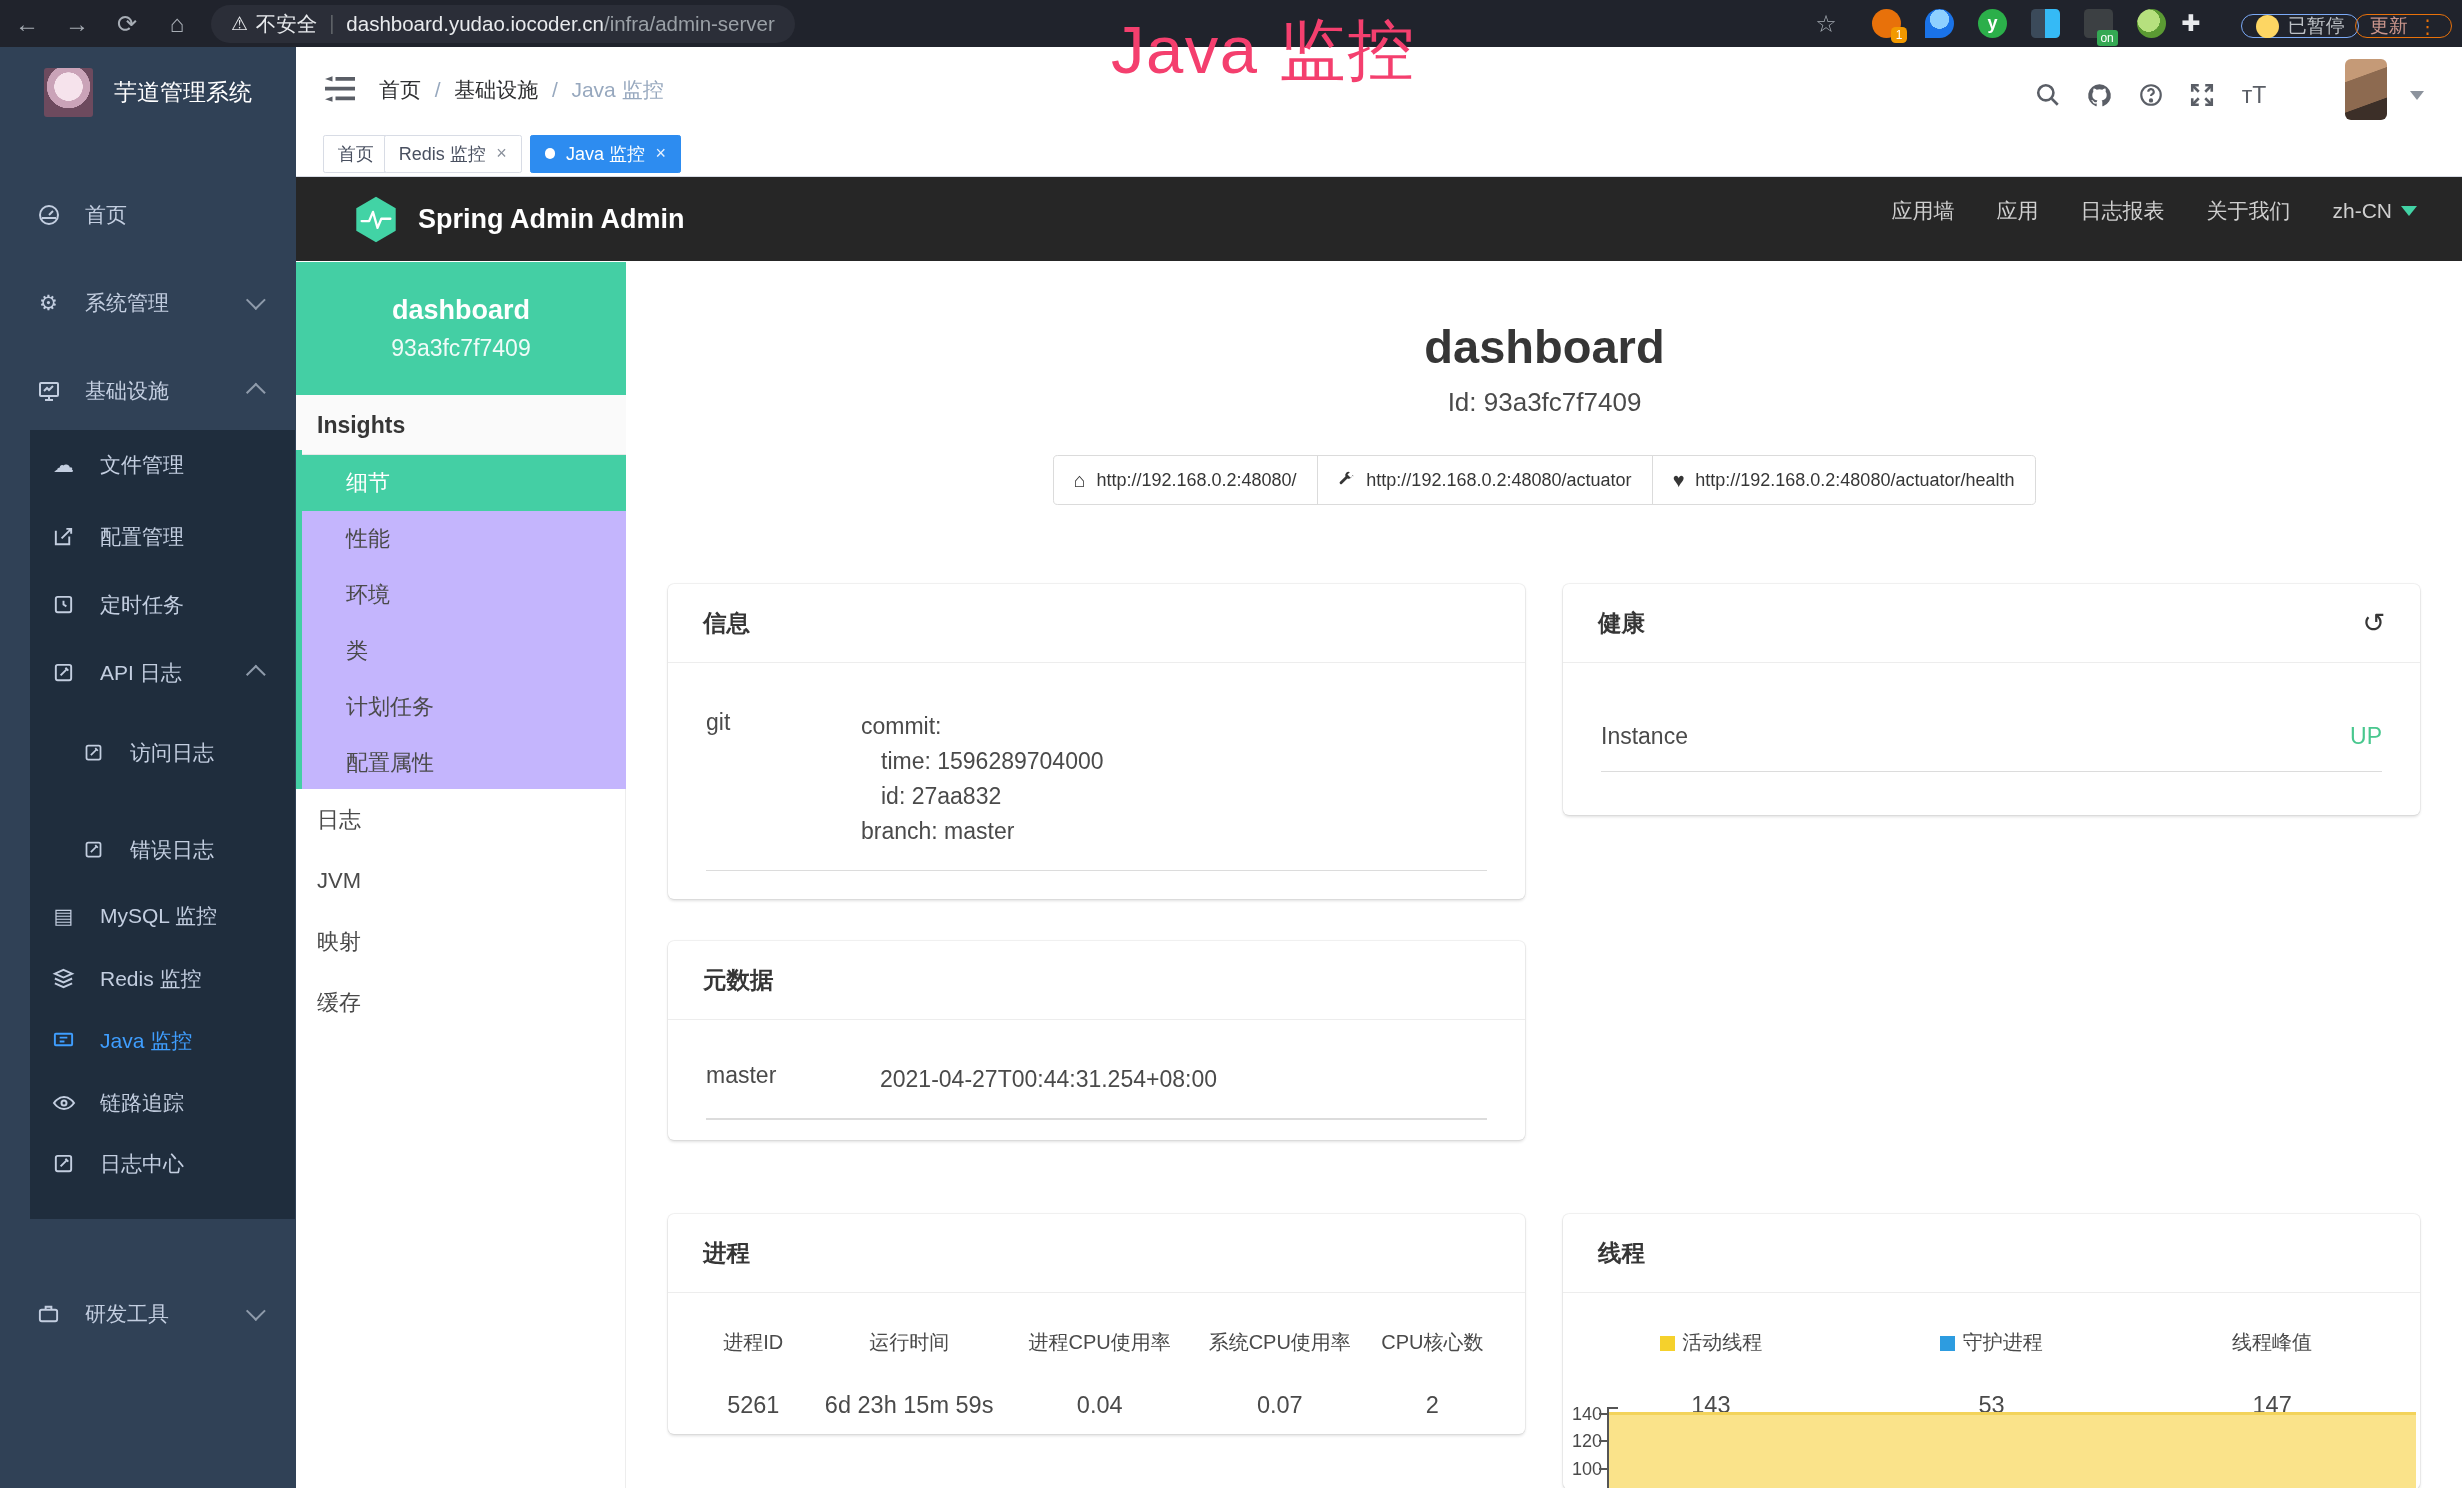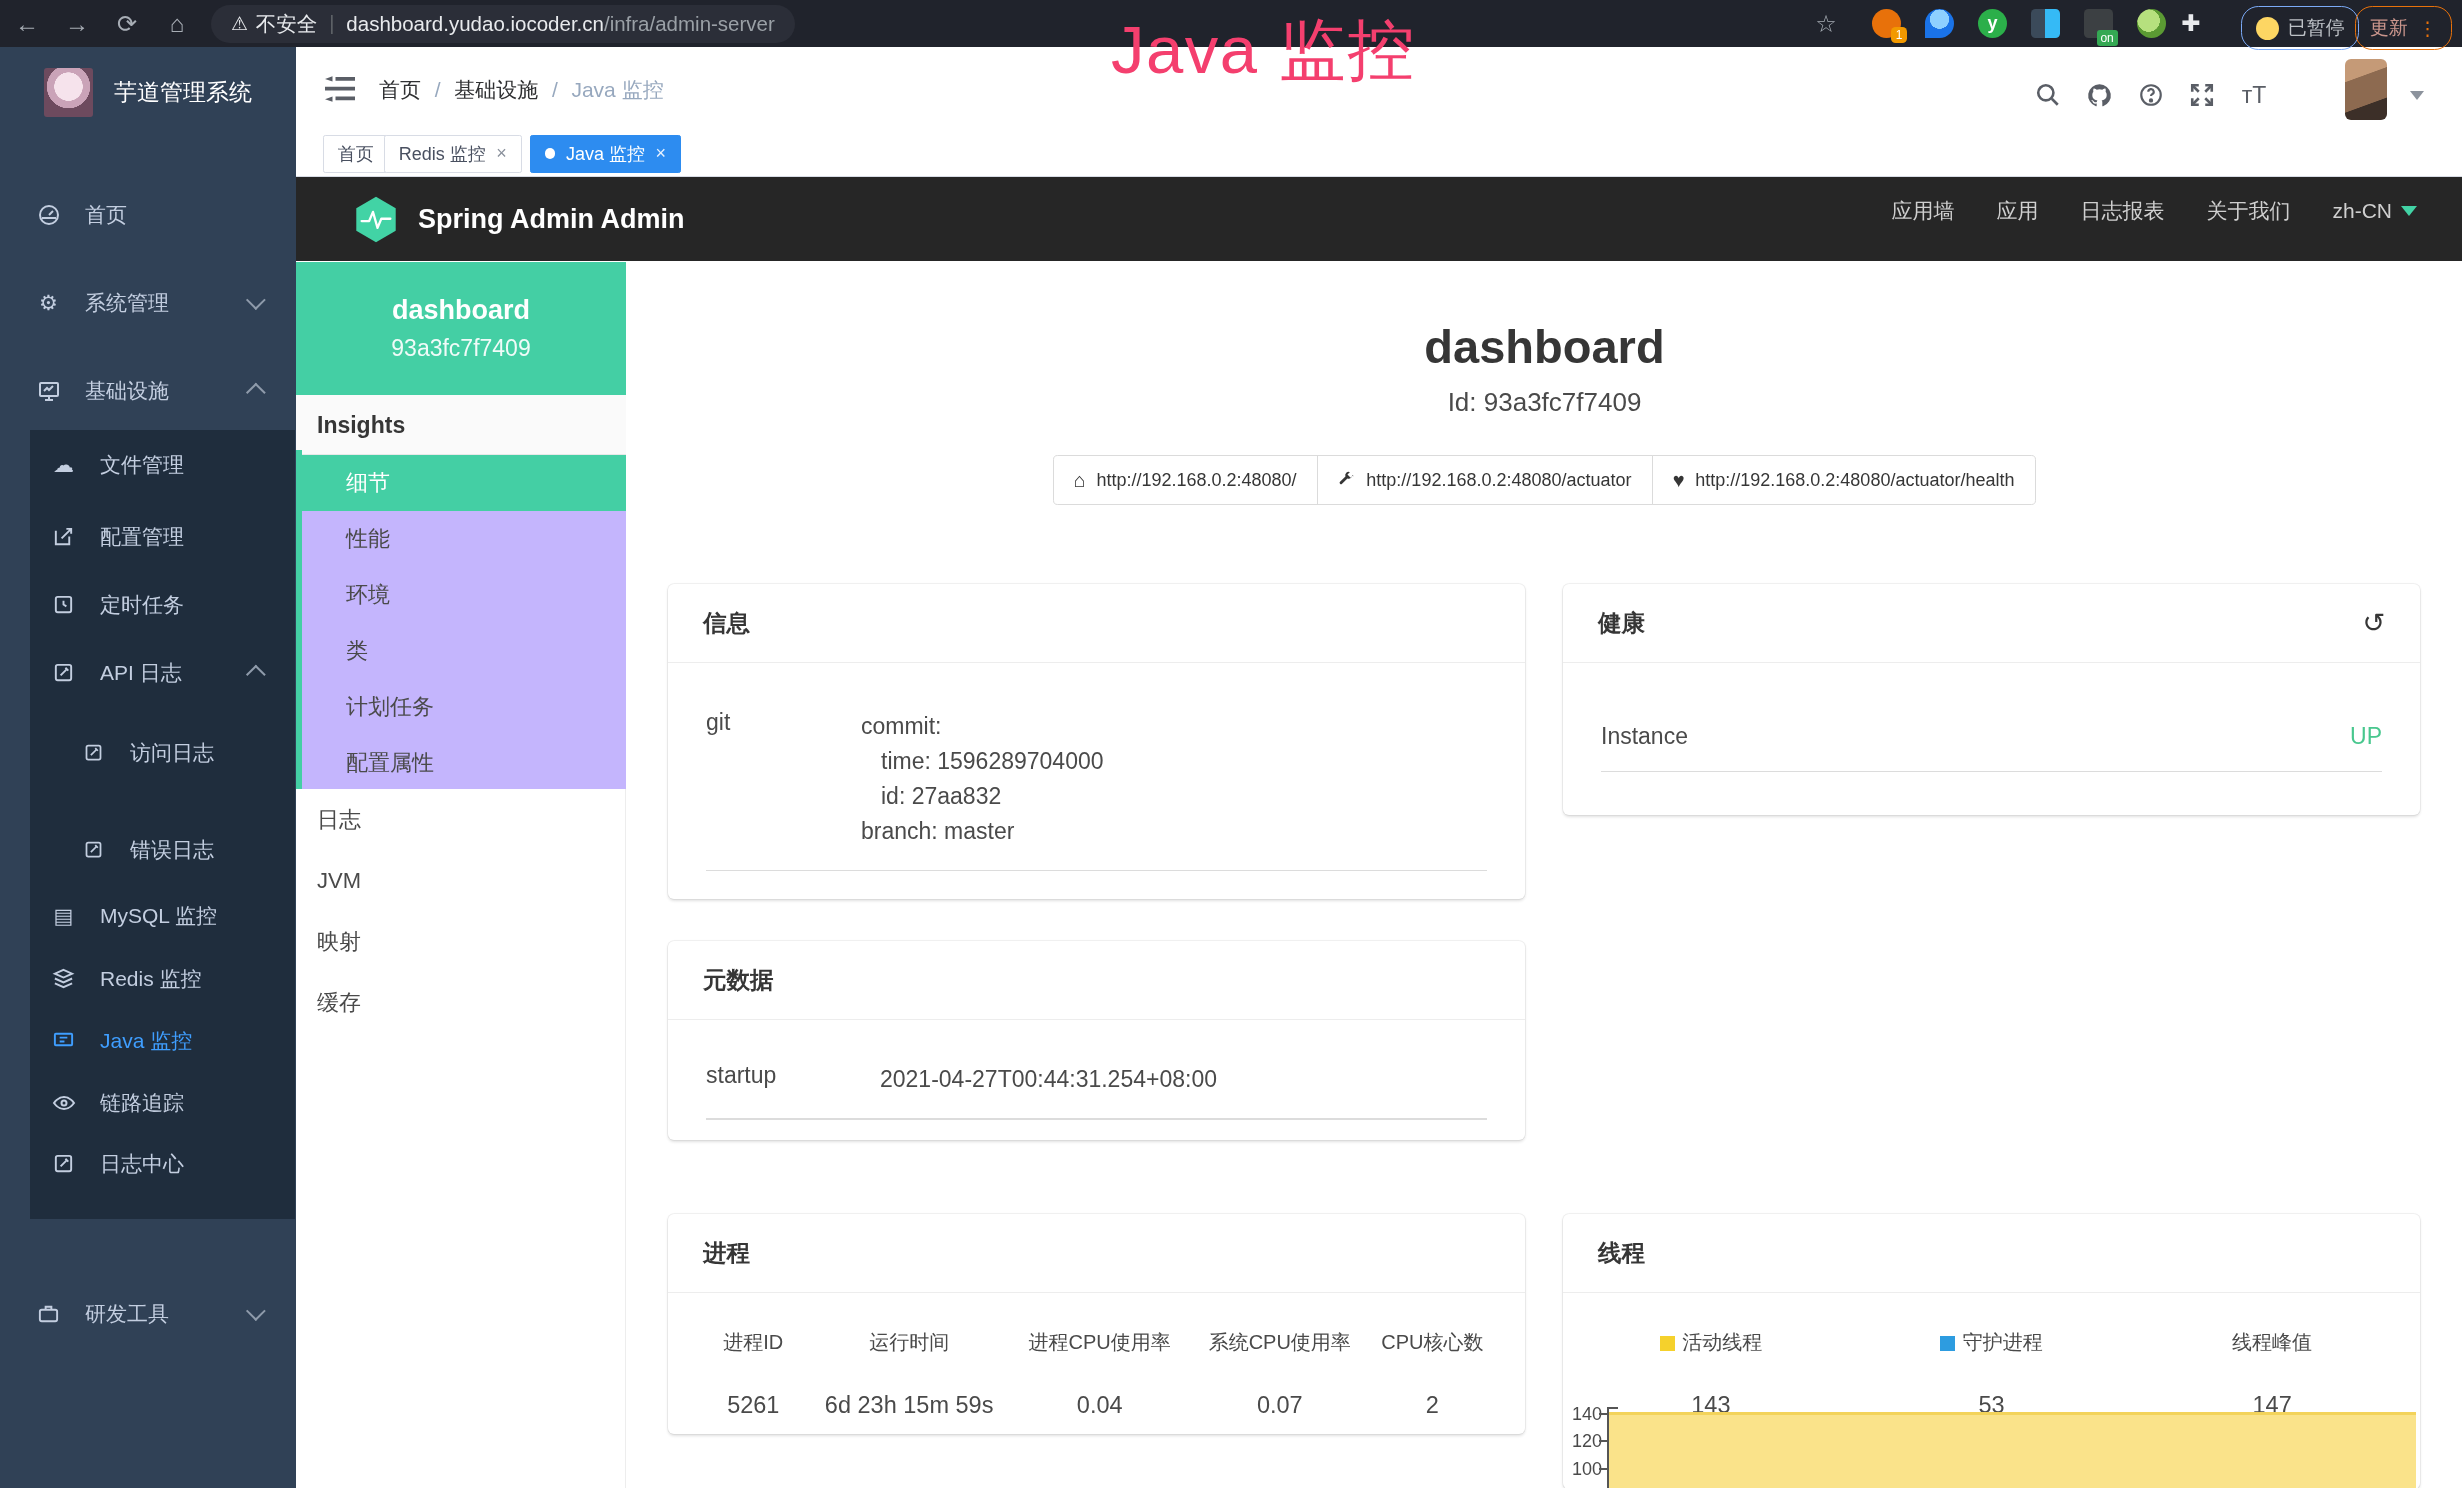--- a/index.html
+++ b/index.html
@@ -10,21 +10,21 @@
   
   #browser-bar { left:0; top:0; width:2462px; height:47px; background:#20232c; color:#9aa0a6; z-index:5; }
   .bicon { position:absolute; top:0; height:47px; display:flex; align-items:center; justify-content:center;
     color:#a7adb5; font-size:24px; width:42px; }
   #url-area { position:absolute; left:211px; top:4.6px; height:38px; display:flex; align-items:center;
     color:#e8eaed; font-size:20.5px; background:#2b2e38; border-radius:19px; padding:0 20px; }
   #url-area .warn { font-size:19px; margin-right:7.6px; color:#e8eaed; }
   #url-area .sep { color:#5f6368; margin:0 12px; font-size:20px; }
   .url-path { color:#9aa0a6; }
   .ext { position:absolute; top:9px; width:29px; height:29px; border-radius:50%; }
-  .pill { position:absolute; top:6px; height:44px; border-radius:17.4px; display:flex; align-items:center;
+  .pill { position:absolute; top:14px; height:24px; border-radius:17.4px; display:flex; align-items:center;
     font-size:19px; color:#bdc1c6; padding:0 13.7px; }
   .badge { position:absolute; font-size:12px; color:#fff; background:#f29900; border-radius:4.6px;
     padding:0.8px 4.6px; right:-6px; bottom:-4.6px; }
   .on-badge { position:absolute; font-size:12px; color:#fff; background:#34a853; border-radius:3px;
     padding:0.8px 3.8px; right:-4.6px; bottom:-7.6px; }
 
   
   #annotation { left:1111px; top:4.6px; width:379px; font-size:67px; font-weight:500; color:#f43f6e;
     z-index:50; letter-spacing:1.5px; }
 
@@ -487,21 +487,21 @@
       <div style="color:#48c78e">UP</div>
     </div>
     <div class="hr"></div>
   </div>
 
   <div class="card" style="left:42px;top:679px;width:857px;height:199px">
     <div class="card-head">
       <span>元数据</span>
     </div>
     <div class="kv-row" style="margin-top:42px">
-      <div class="kv-key" style="width:174px">startup</div>
+      <div class="kv-key" style="width:174px">master</div>
       <div class="kv-val">2021-04-27T00:44:31.254+08:00</div>
     </div>
     <div class="hr" style="border-top-width:2.3px"></div>
   </div>
 
   <div class="card" style="left:42px;top:952px;width:857px;height:220px">
     <div class="card-head">
       <span>进程</span>
     </div>
     <div class="ptable" style="margin-top:36px">

